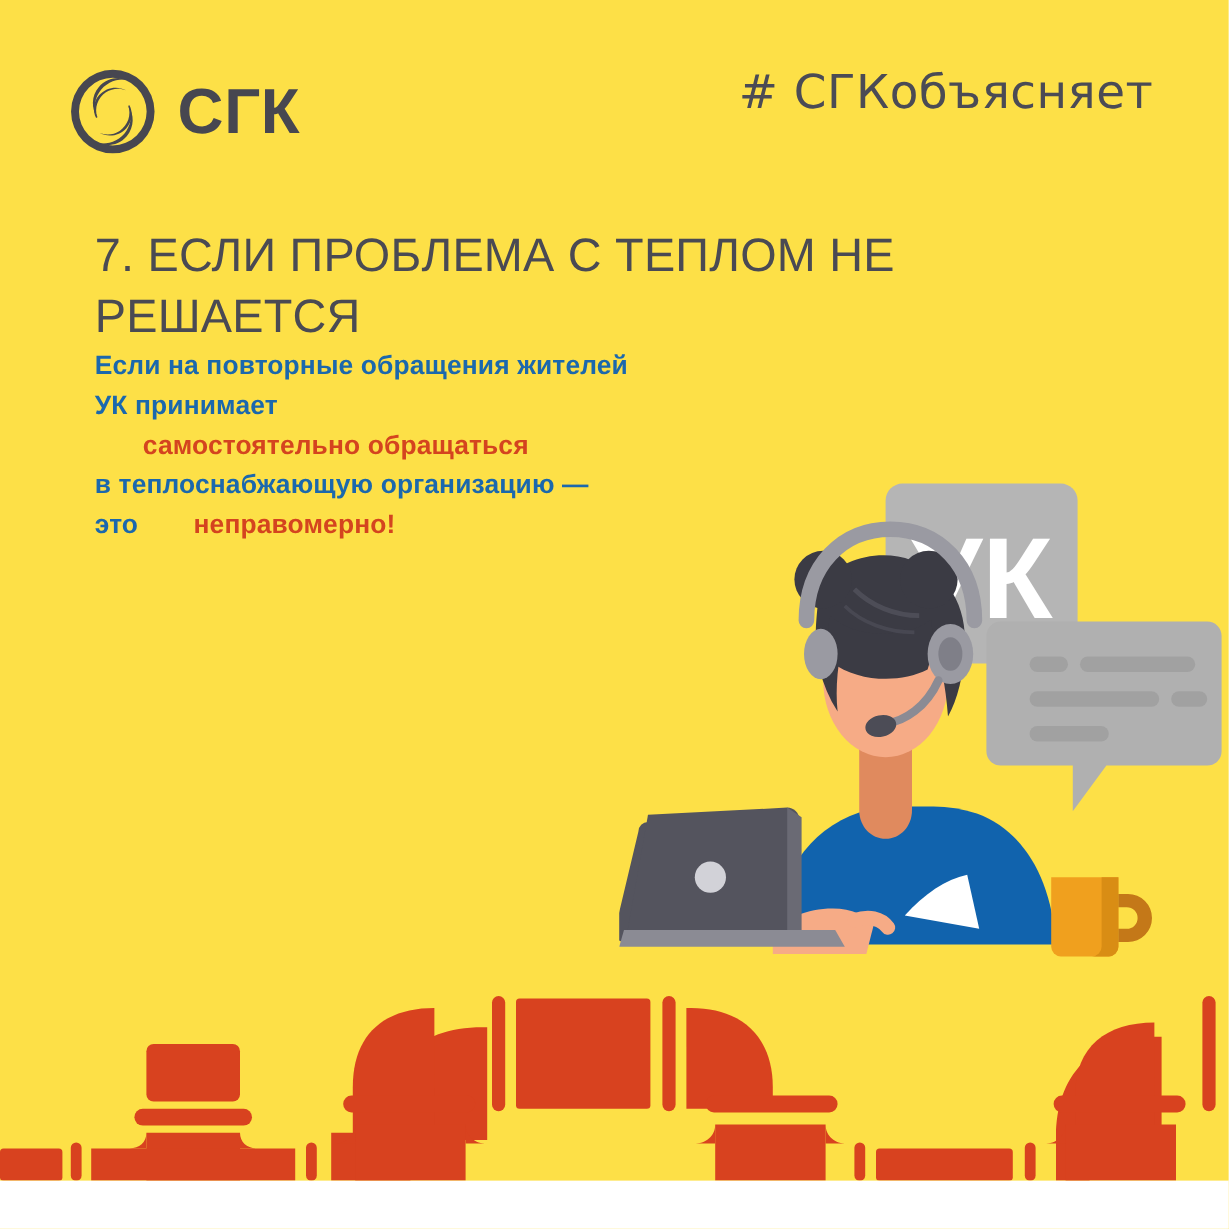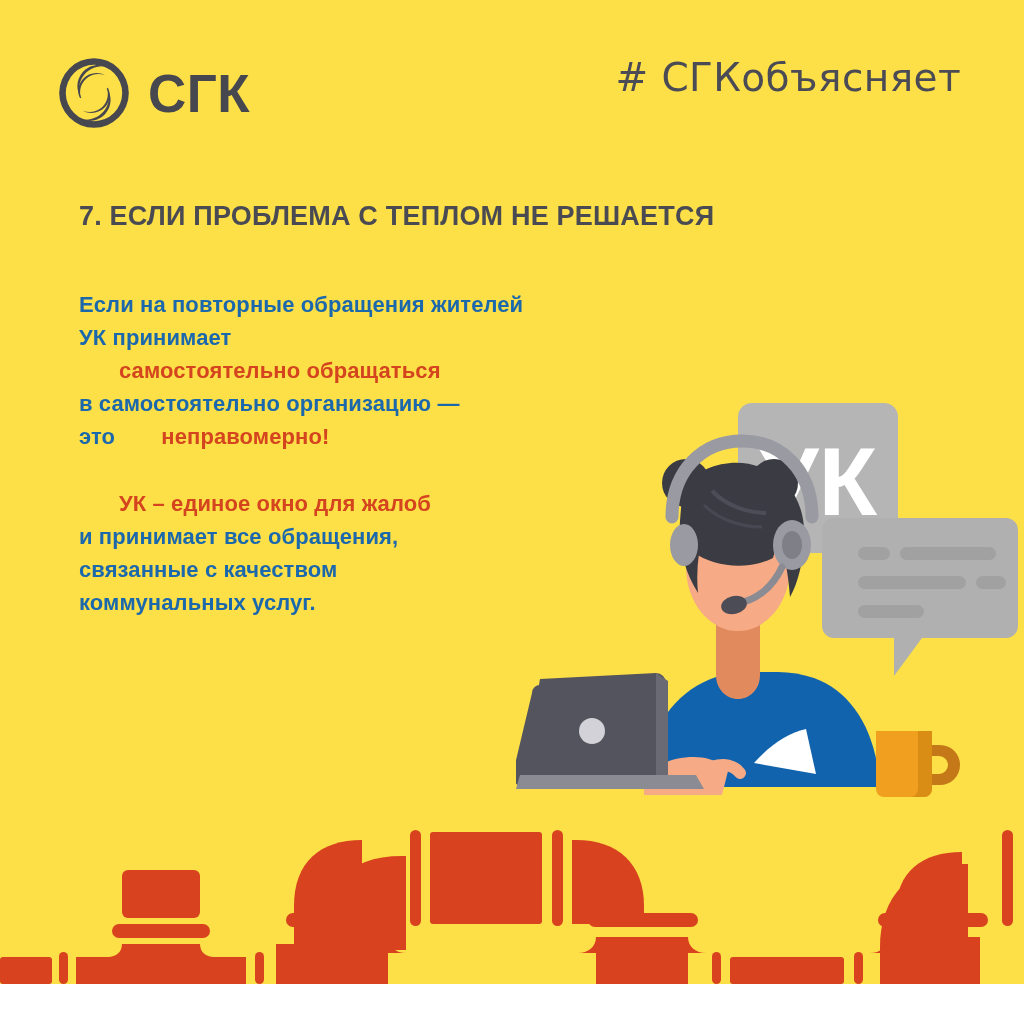--- a/index.html
+++ b/index.html
@@ -27,22 +27,22 @@
   }
   #hashtag{
     position:absolute;right:63px;top:55px;
     font-size:39px;color:#4b4b55;letter-spacing:.4px;
     white-space:nowrap;
     font-family:"DejaVu Sans","Liberation Sans",sans-serif;
   }
 
   
   #page-title{
-    position:absolute;left:79px;top:181px;width:700px;
-    font-size:27px;font-weight:bold;color:#4a4a53;
+    position:absolute;left:79px;top:163px;width:700px;
+    font-size:39px;font-weight:normal;color:#4a4a53;
     line-height:1.30;letter-spacing:.2px;
     text-transform:uppercase;
   }
 
   
   #body-copy{
     position:absolute;left:79px;top:288px;width:660px;
     font-size:22px;font-weight:bold;line-height:1.50;
     color:#1b68ad;letter-spacing:.1px;
   }
@@ -91,30 +91,24 @@
     <span class="ln">7. ЕСЛИ ПРОБЛЕМА С ТЕПЛОМ</span>
     <span class="ln">НЕ РЕШАЕТСЯ</span>
   </h1>
 
   <div id="body-copy">
 
     <p class="para">
       <span class="ln blue">Если на повторные обращения жителей</span>
       <span class="ln blue">УК принимает</span>
       <span class="ln accent">самостоятельно обращаться</span>
-      <span class="ln blue">в самостоятельно организацию —</span>
+      <span class="ln blue">в теплоснабжающую организацию —</span>
       <span class="ln"><span class="blue">это </span><span class="accent">неправомерно!</span></span>
     </p>
 
-    <p class="para">
-      <span class="ln accent">УК – единое окно для жалоб</span>
-      <span class="ln blue">и принимает все обращения,</span>
-      <span class="ln blue">связанные с качеством</span>
-      <span class="ln blue">коммунальных услуг.</span>
-    </p>
 
   </div>
 
   <div id="illustration">
     <svg viewBox="0 0 508 430" xmlns="http://www.w3.org/2000/svg">
 
       <g>
         <path d="M236 8h132a14 14 0 0 1 14 14v122a14 14 0 0 1-14 14H236a14 14 0 0 1-14-14V22a14 14 0 0 1 14-14z" fill="#b5b5b5"></path>
         <text x="302" y="120" font-family="Liberation Sans, DejaVu Sans, sans-serif" font-size="96" font-weight="bold" fill="#ffffff" text-anchor="middle">УК</text>
       </g>

